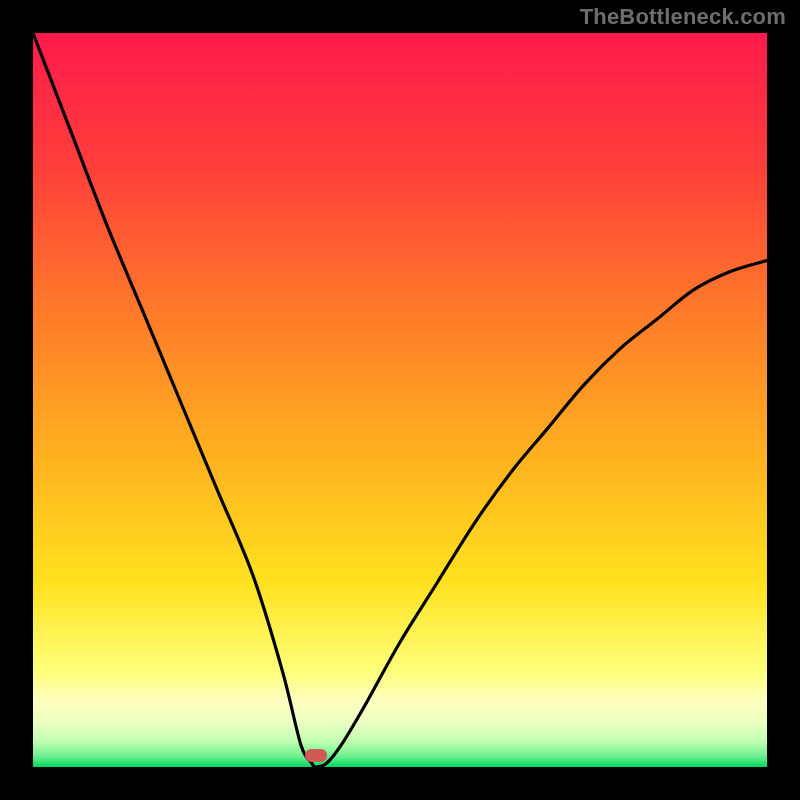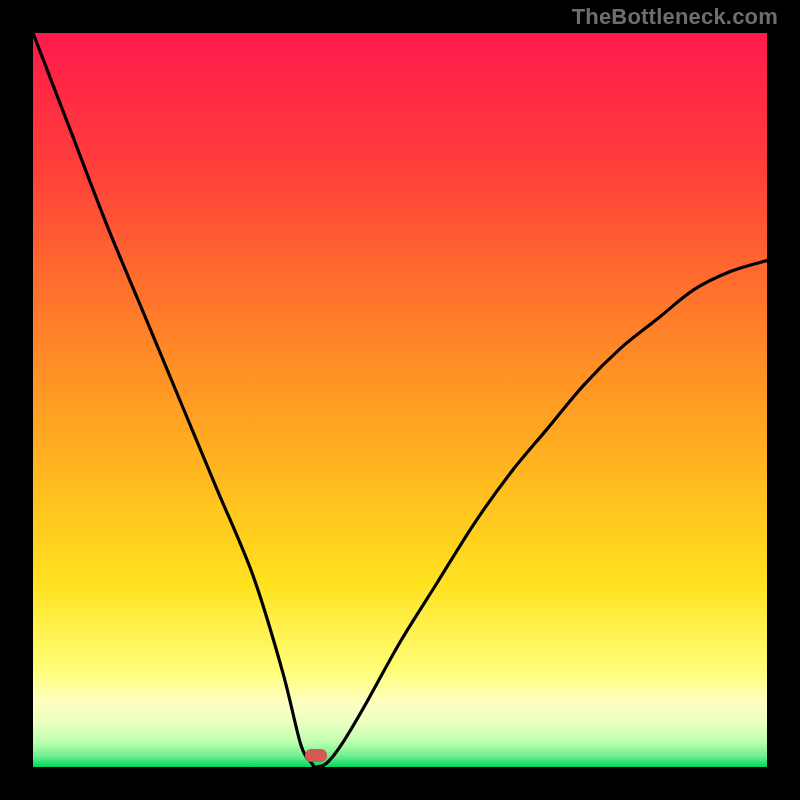--- a/index.html
+++ b/index.html
@@ -36,21 +36,21 @@
     width: 734px; height: 734px;
   }
   .marker {
     position: absolute;
     background: #cf5b52;
     border-radius: 6px;
   }
   .watermark {
     position: absolute;
     top: 4px;
-    right: 22px;
+    right: 14px;
     color: #6e6e6e;
     font-size: 22px;
     font-weight: 600;
     letter-spacing: 0.2px;
     user-select: none;
   }
 </style>
 </head>
 <body>
 

